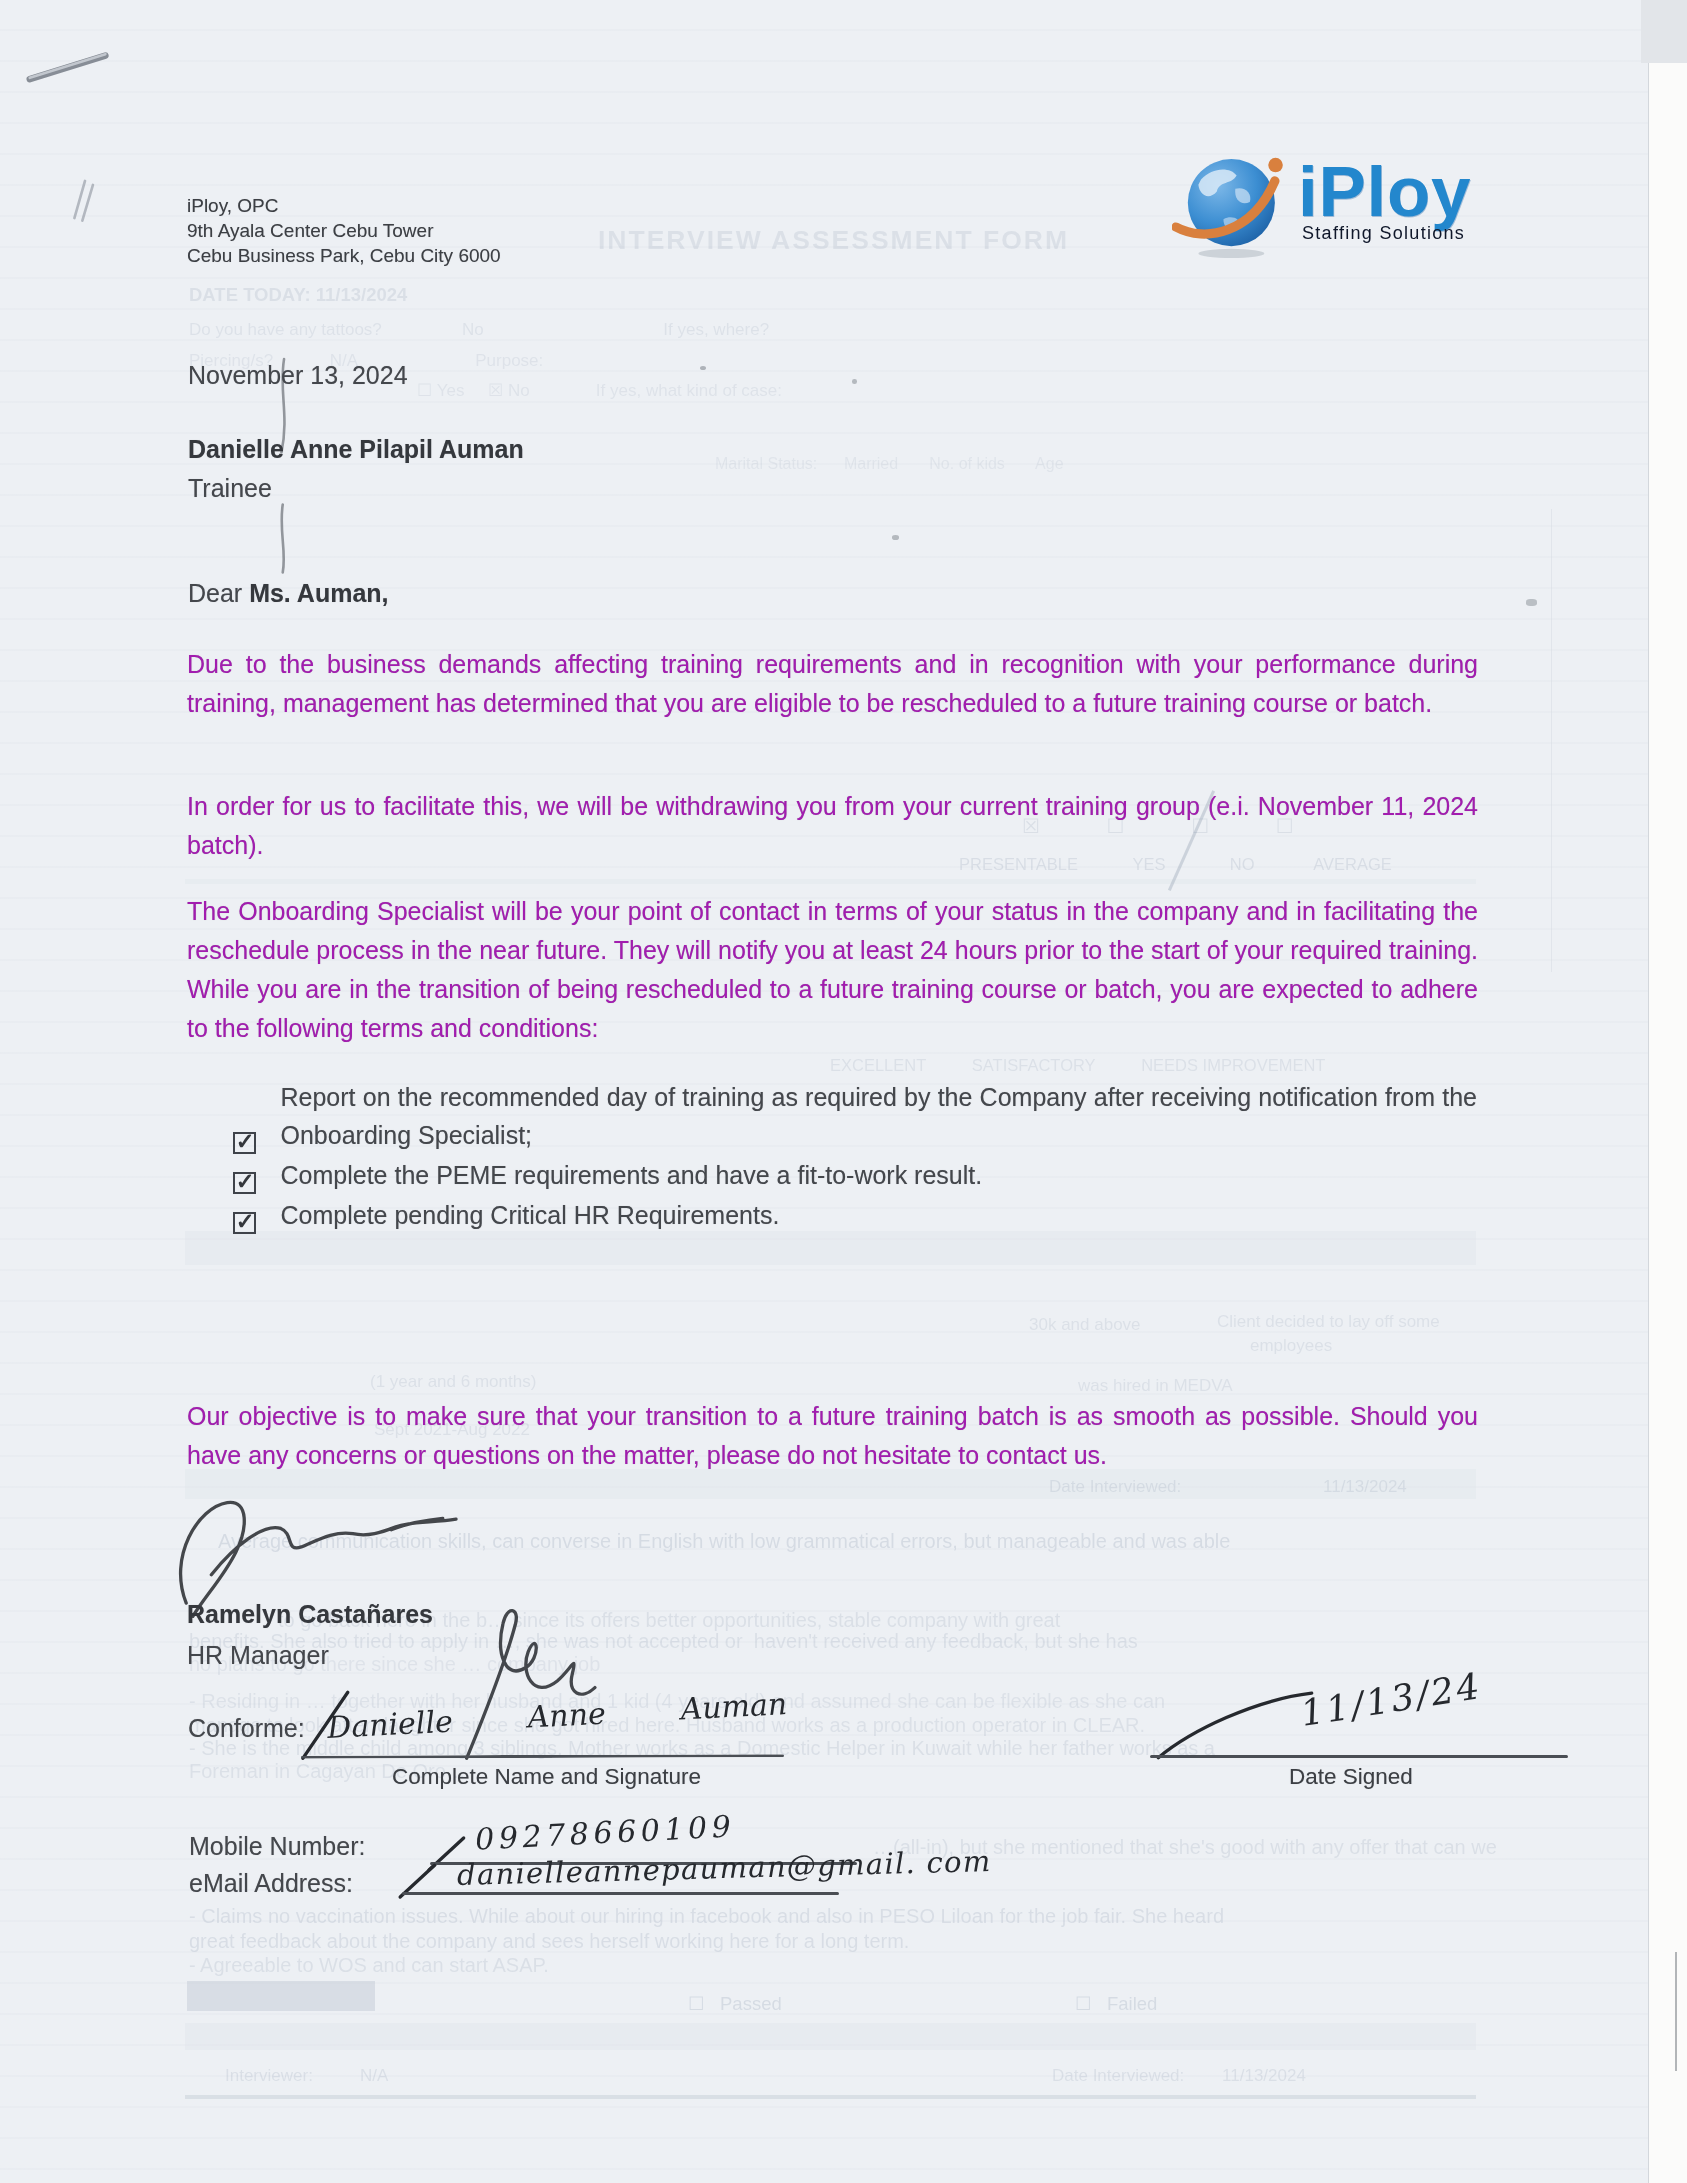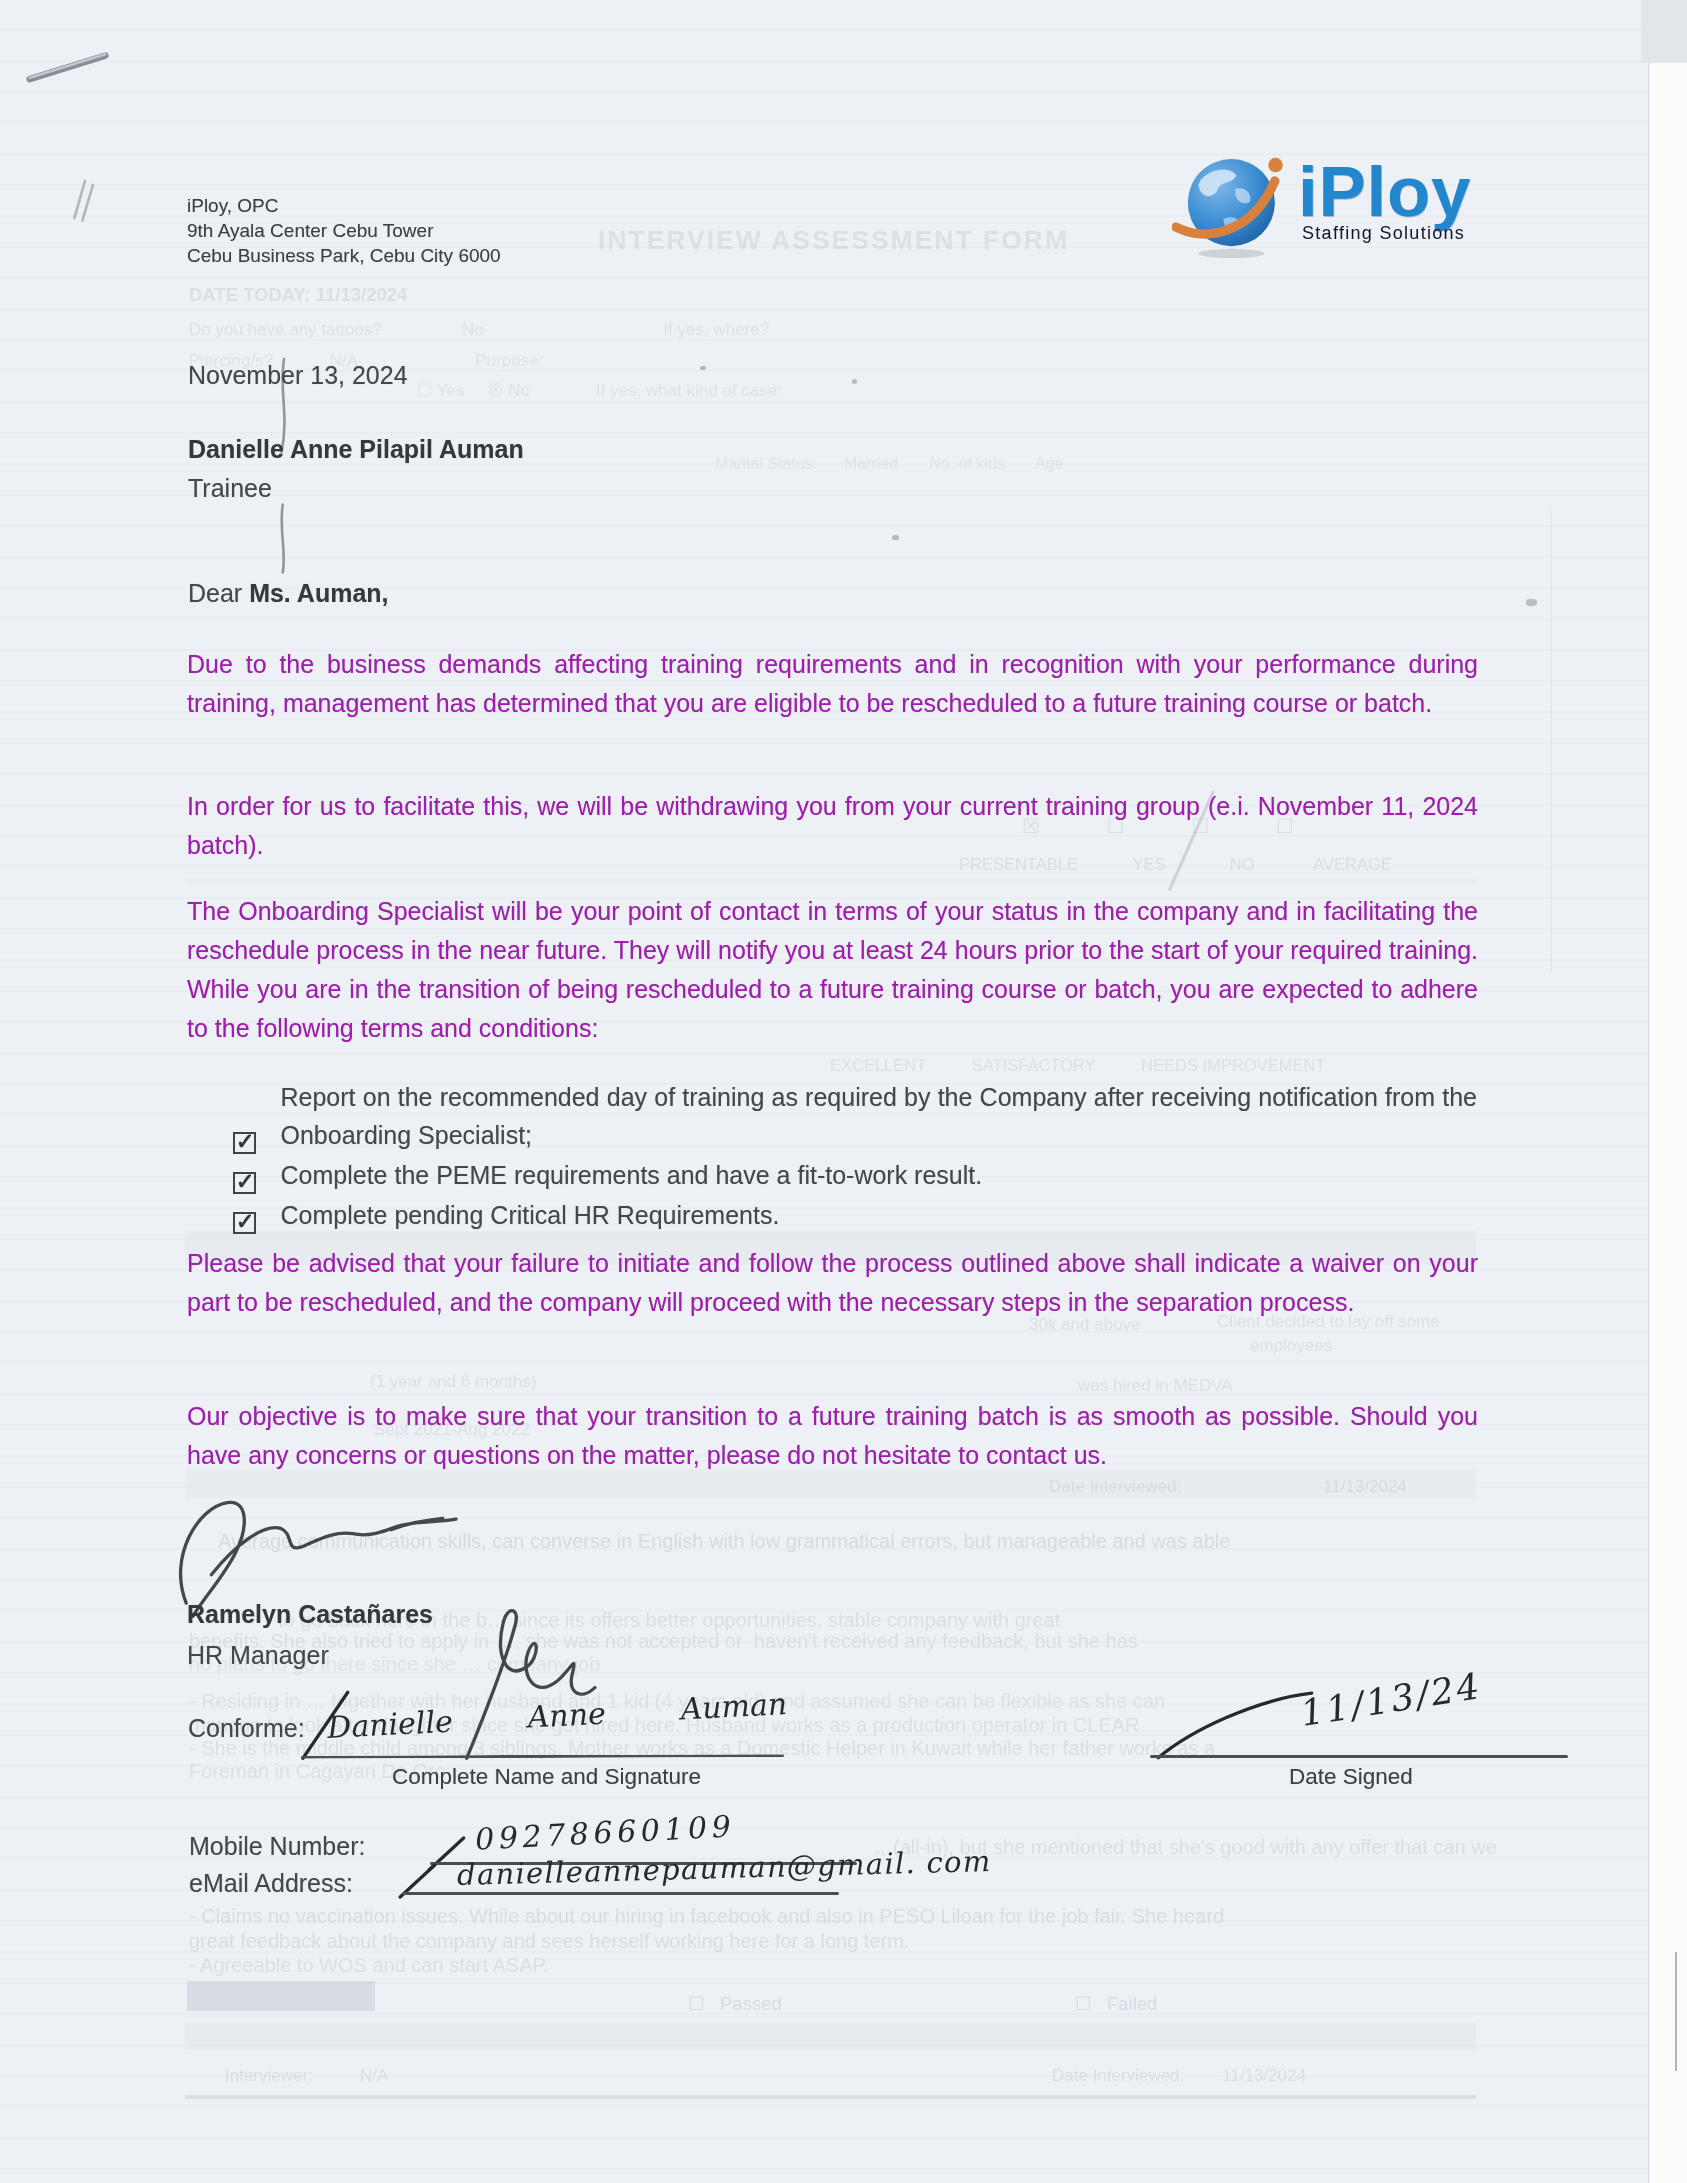--- a/index.html
+++ b/index.html
@@ -165,21 +165,20 @@
     <div class="check-item">
       <span class="cb"></span>
       <span class="check-text">Complete the PEME requirements and have a fit-to-work result.</span>
     </div>
     <div class="check-item">
       <span class="cb"></span>
       <span class="check-text">Complete pending Critical HR Requirements.</span>
     </div>
   </div>
 
-  <div class="para" style="top:1244px">Please be advised that your failure to initiate and follow the process outlined above shall indicate a waiver on your part to be rescheduled, and the company will proceed with the necessary steps in the separation process.</div>
   <div class="para" style="top:1397px">Our objective is to make sure that your transition to a future training batch is as smooth as possible. Should you have any concerns or questions on the matter, please do not hesitate to contact us.</div>
 
   <svg class="abs" style="left:173px;top:1494px" width="324" height="129" viewBox="0 0 490 195">
     <path d="M20,165 C-8,95 38,20 82,13 C116,8 112,54 95,88 C76,126 48,155 30,185
              M58,122 C95,76 138,44 163,52 C183,60 170,88 194,80
              C218,70 245,55 272,60 C295,65 315,58 336,50 C362,40 395,44 428,38
              M330,54 C355,44 380,40 408,37" stroke="#2c2f33" stroke-width="5" fill="none" stroke-linecap="round" opacity=".88"></path>
   </svg>
   <div class="abs line38 bold" style="left:187px;top:1598px">Ramelyn Castañares</div>
   <div class="abs line38" style="left:187px;top:1639px">HR Manager</div>

